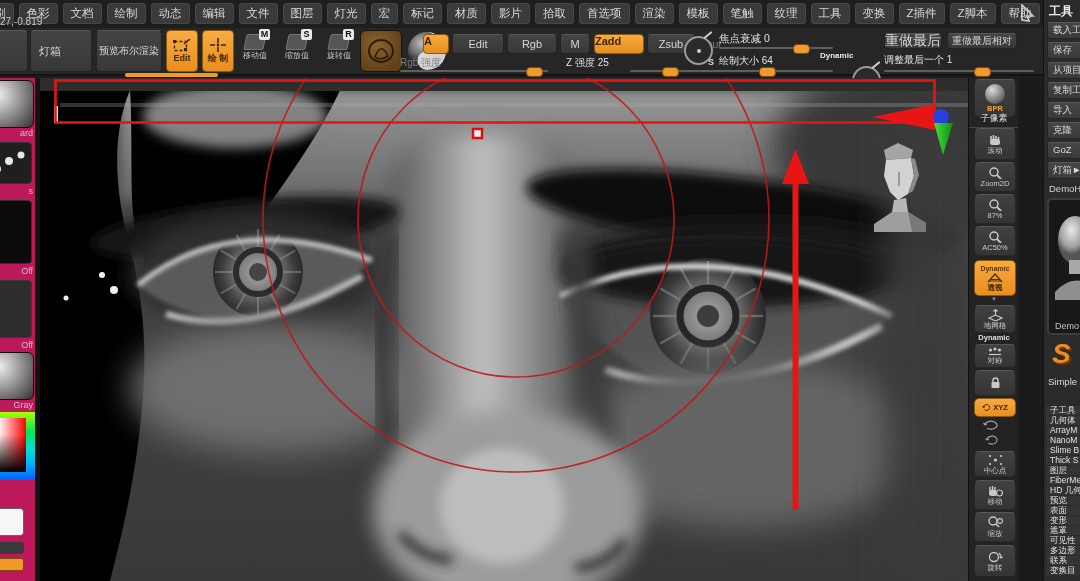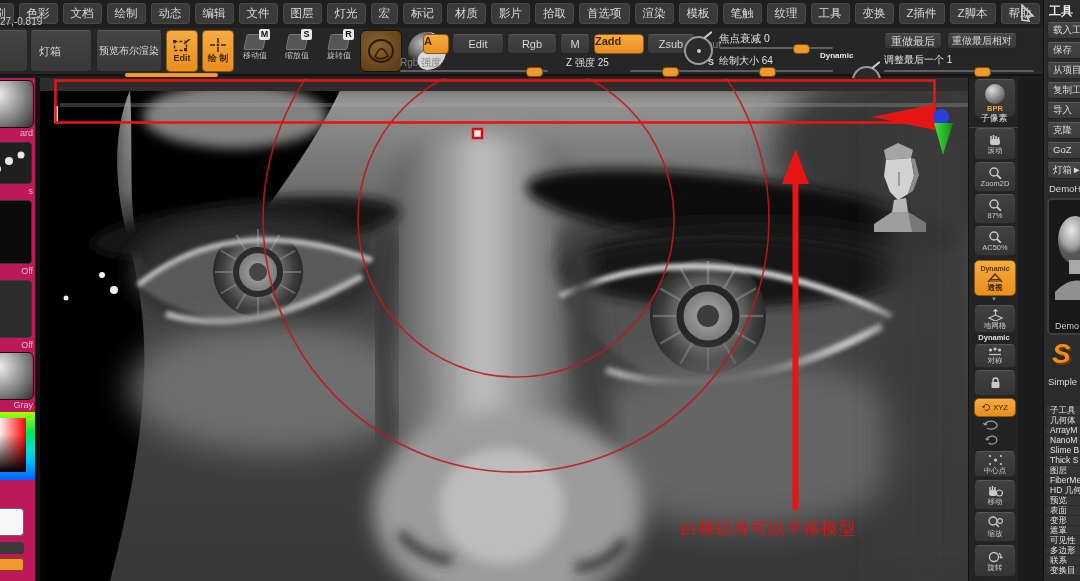--- a/index.html
+++ b/index.html
@@ -189,21 +189,21 @@
     <span class="knob" style="left:40px"></span>
   </div>
   <div class="abs" style="left:820px;top:23px;font-size:8px;font-weight:bold;color:#eaeaea">Dynamic</div>
 
   <div class="abs dial" style="left:852px;top:9px;width:29px;height:29px">
     <span class="dot"></span>
     <span class="pen"></span>
     <span class="ltr">D</span>
   </div>
 
-  <div class="abs btn" style="left:884px;top:5px;width:58px;height:16px;font-size:11px">重做最后</div>
+  <div class="abs btn" style="left:884px;top:5px;width:58px;height:16px;font-size:14px">重做最后</div>
   <div class="abs btn" style="left:947px;top:5px;width:70px;height:16px;font-size:10px">重做最后相对</div>
   <div class="abs" style="left:884px;top:25px;font-size:10px;color:#e2e2e2">调整最后一个 1</div>
   <div class="track" style="left:884px;top:42px;width:150px">
     <span class="knob" style="left:90px"></span>
   </div>
 </div>
 
 <div class="abs orangebar"></div>
 
 <div class="abs tray">
@@ -371,21 +371,20 @@
     <circle cx="476" cy="141" r="158" fill="none" stroke="#c01818" stroke-width="1.6" opacity="0.9"></circle>
     <circle cx="476" cy="141" r="253" fill="none" stroke="#c01818" stroke-width="1.6" opacity="0.9"></circle>
     <rect x="433" y="51" width="9" height="9" fill="#f0f0f0" stroke="#d90f0f" stroke-width="2.5"></rect>
     <rect x="15.5" y="2.5" width="879" height="42" fill="none" stroke="#e81515" stroke-width="2.6"></rect>
     <polygon points="832,39 895,26 895,52" fill="#e81515"></polygon>
     <circle cx="901" cy="39" r="8" fill="#2940dd"></circle>
     <polygon points="894,45 913,45 903,77" fill="url(#grnG)"></polygon>
     <rect x="752.5" y="104" width="6" height="328" fill="#e81515"></rect>
     <polygon points="742,106 769,106 755.5,71" fill="#e81515"></polygon>
   </svg>
-  <div class="annotext">白框以外可以平移模型</div>
 </div>
 
 <div class="abs shelf">
   <div class="sbtn" style="top:1px;height:36px">
     <span style="width:20px;height:20px;border-radius:50%;background:radial-gradient(circle at 35% 30%,#ddd,#888 50%,#333)"></span>
     <span class="glabel" style="color:#f3a338;font-weight:bold">BPR</span>
   </div>
   <div class="abs" style="left:0;top:34px;width:50px;text-align:center;font-size:9px;color:#e0e0e0;border-bottom:1px solid #444;padding-bottom:2px">子像素</div>
   <div class="sbtn" style="top:50px;height:30px">
     <svg width="15" height="13" viewBox="0 0 15 13">
@@ -442,21 +441,21 @@
   <div class="sbtn" style="top:292px;height:24px">
     <svg width="14" height="14" viewBox="0 0 14 14">
       <rect x="3.5" y="6" width="8" height="6" rx="1" fill="#c9c9c9"></rect>
       <path d="M5,6 V4.5 a2.5,2.5 0 0 1 5,0 V6" fill="none" stroke="#c9c9c9" stroke-width="1.4"></path>
     </svg>
   </div>
   <div class="sbtn sorange" style="top:320px;height:17px;flex-direction:row;gap:2px">
     <svg width="9" height="9" viewBox="0 0 9 9">
       <path d="M1.5,4.5 a3,3 0 1 1 1,2.2 M1.5,4.5 L0.3,3 M1.5,4.5 L3.2,3.6" stroke="#4a2d00" stroke-width="1" fill="none"></path>
     </svg>
-    <span class="glabel" style="color:#3a2500;font-weight:normal">XYZ</span>
+    <span class="glabel" style="color:#3a2500;font-weight:bold">XYZ</span>
   </div>
   <div class="abs" style="left:14px;top:341px">
     <svg width="16" height="13" viewBox="0 0 16 13">
         <path d="M2,6 a6,4 0 1 1 2,3.2 M2,6 L0.5,4 M2,6 L4,5" stroke="#9d9d9d" stroke-width="1.3" fill="none"></path>
       </svg>
   </div>
   <div class="abs" style="left:16px;top:357px">
     <svg width="14" height="12" viewBox="0 0 14 12">
         <path d="M2,5 a5,4 0 1 1 1.6,3 M2,5 L0.6,3.4 M2,5 L3.8,4.2" stroke="#9d9d9d" stroke-width="1.2" fill="none"></path>
       </svg>

